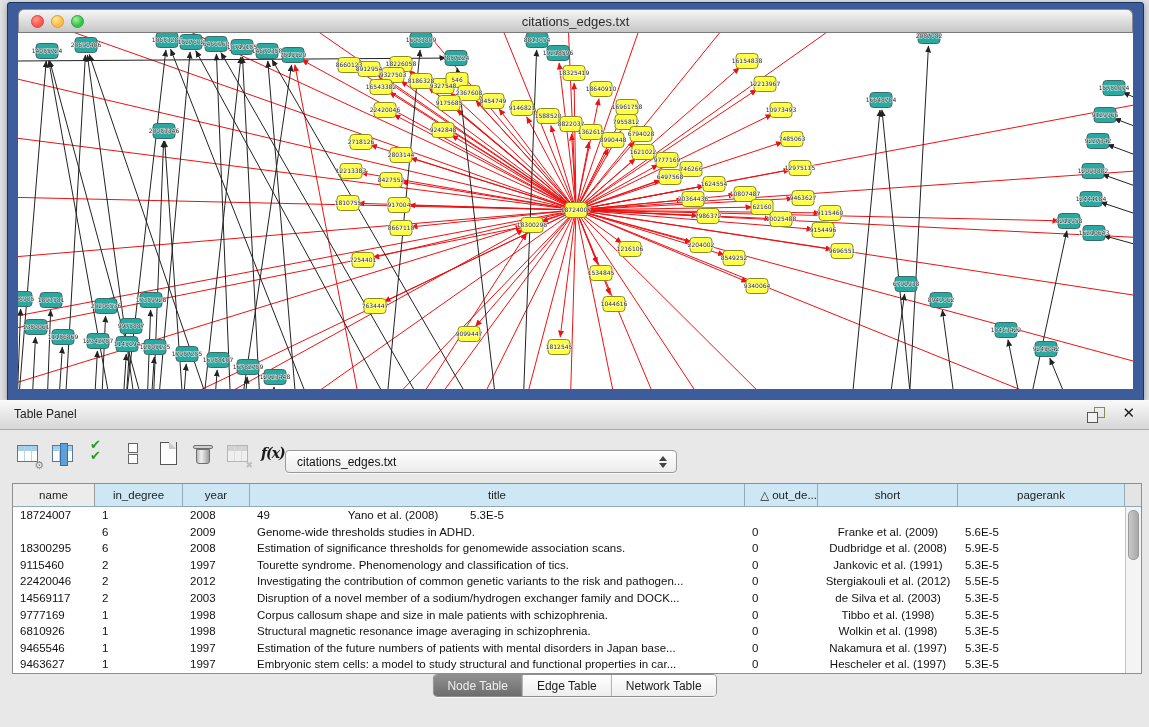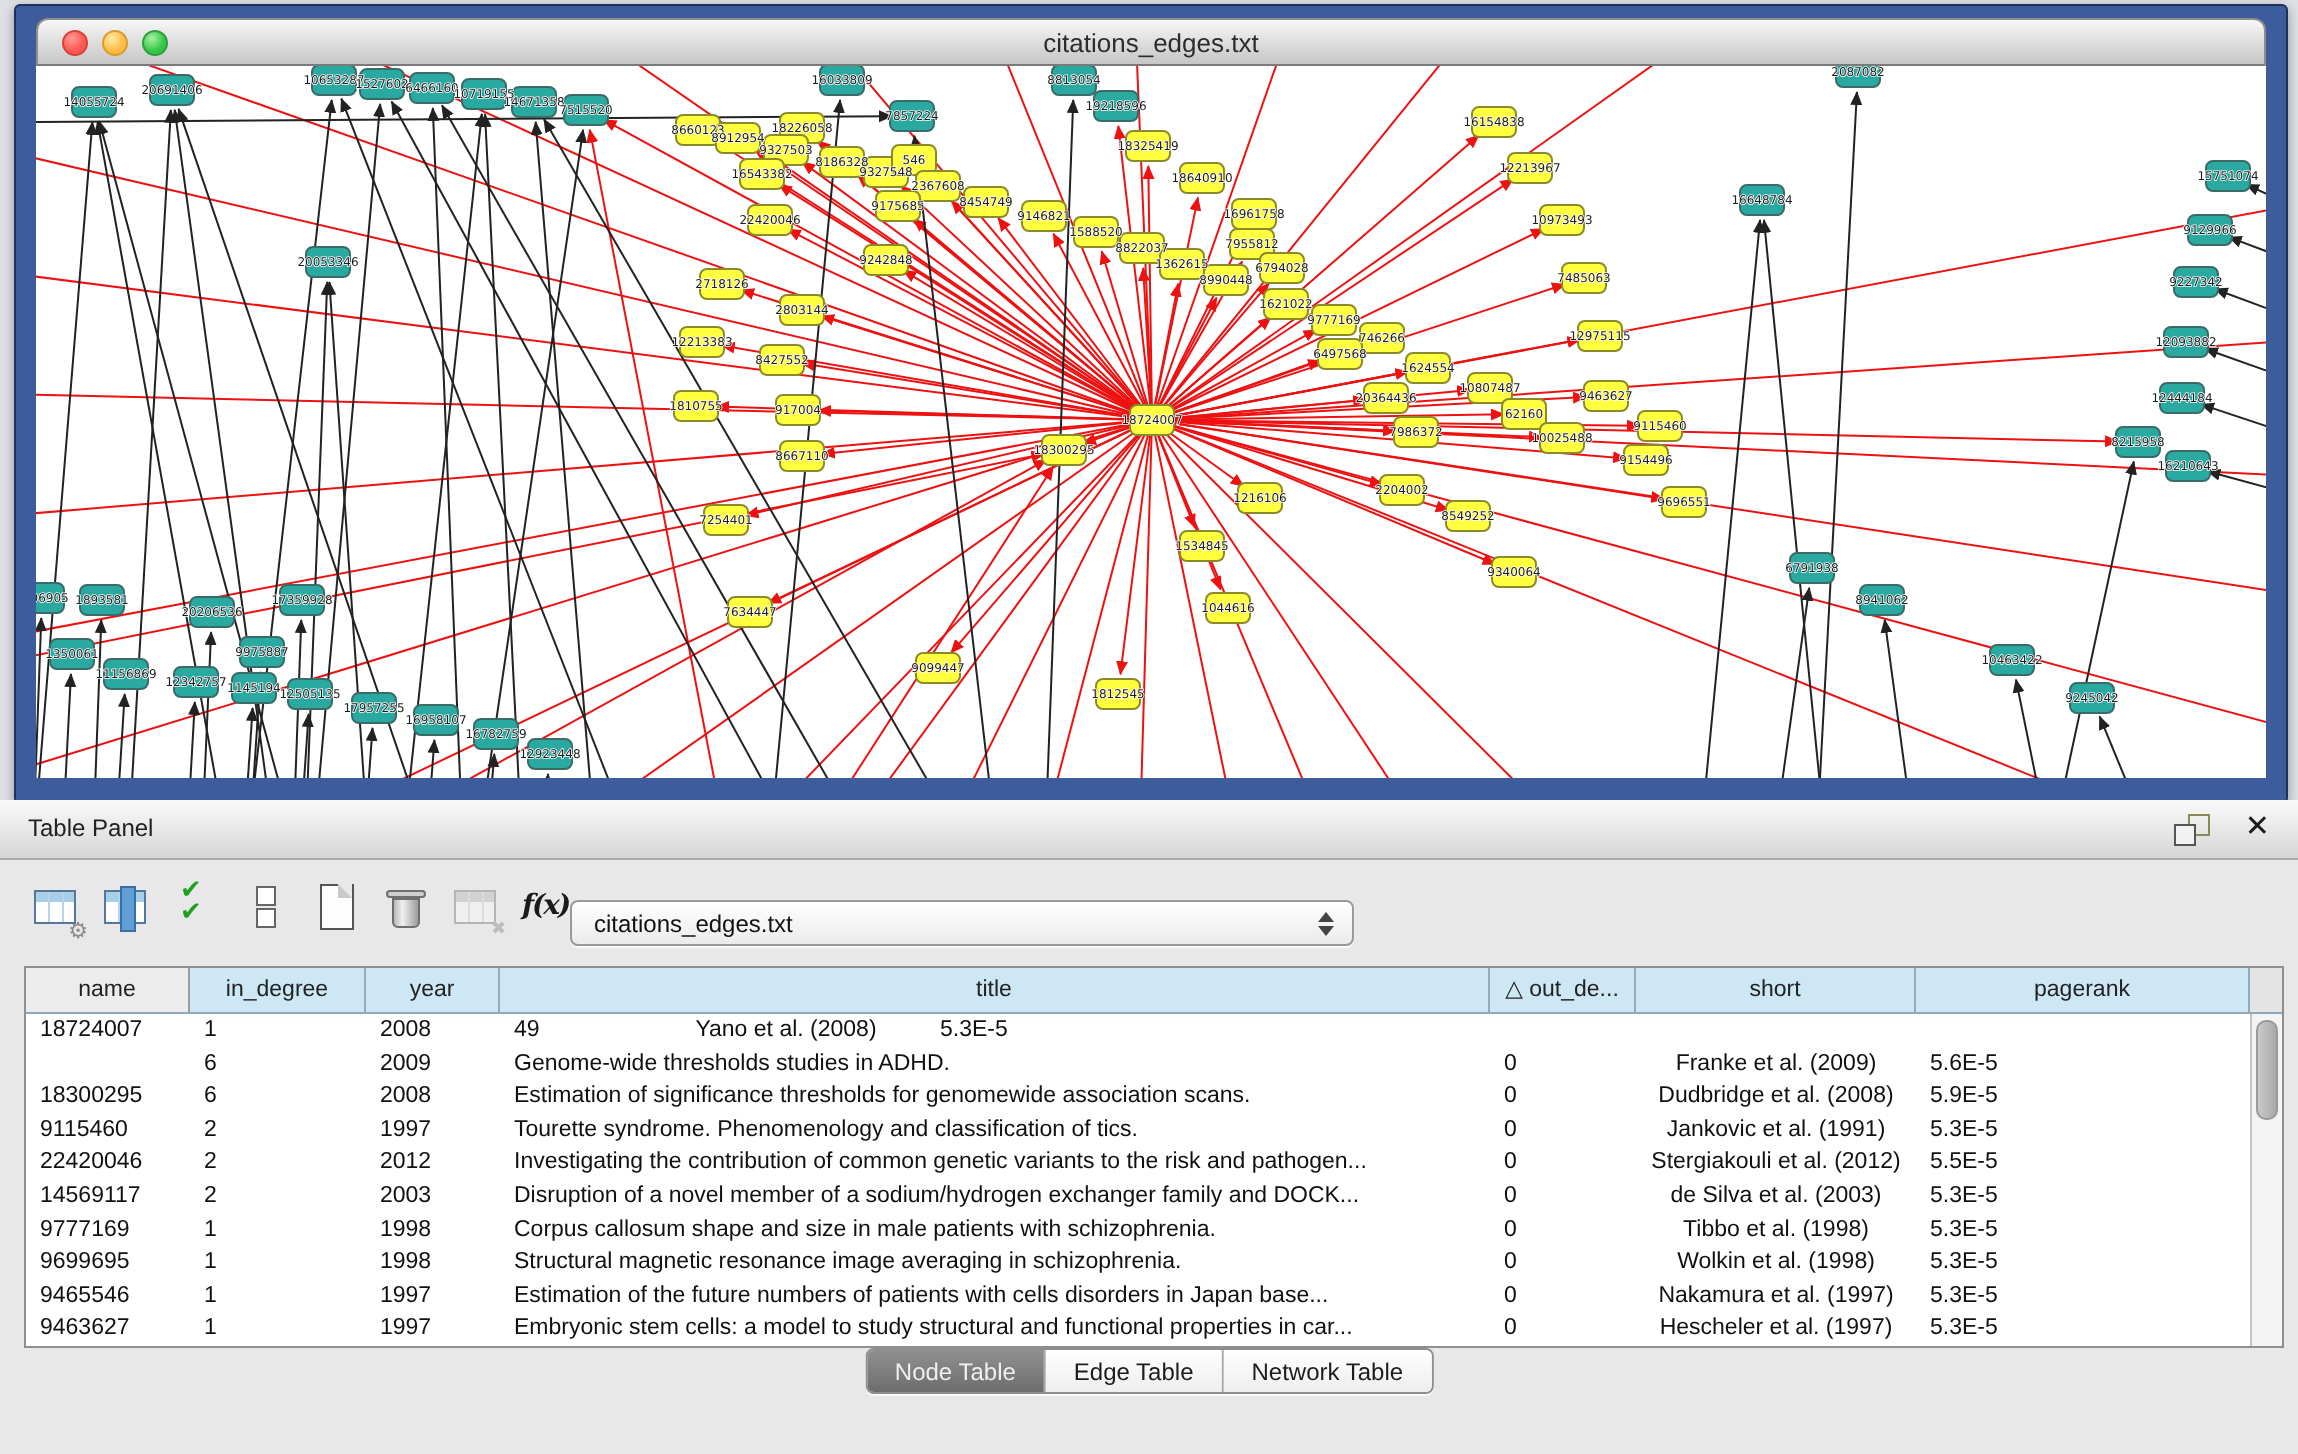--- a/index.html
+++ b/index.html
@@ -505,21 +505,21 @@
       <span class="stepper"></span>
     </div>
   </div>
 
   <div class="table-wrap">
     <div class="thead">
         <span class="th th-plain" style="width: 82px;">name</span>
         <span class="th" style="width: 88px;">in_degree</span>
         <span class="th" style="width: 67px;">year</span>
         <span class="th" style="width: 495px;">title</span>
-        <span class="th" style="width: 73px;">△ out_de...</span>
+        <span class="th" style="width: 73px; text-align: right;">△ out_de...</span>
         <span class="th" style="width: 140px;">short</span>
         <span class="th" style="width: 167px;">pagerank</span>
         <span class="th th-corner"></span>
       </div>
     <div class="tbody">
       <div class="tr">
           <span class="td" style="width: 82px;">18724007</span>
           <span class="td" style="width: 88px;">1</span>
           <span class="td" style="width: 67px;">2008</span>
           <span class="td" style="width: 73px;">49</span>
@@ -574,33 +574,33 @@
         <div class="tr">
           <span class="td" style="width: 82px;">9777169</span>
           <span class="td" style="width: 88px;">1</span>
           <span class="td" style="width: 67px;">1998</span>
           <span class="td" style="width: 495px;">Corpus callosum shape and size in male patients with schizophrenia.</span>
           <span class="td" style="width: 73px;">0</span>
           <span class="td td-center" style="width: 140px;">Tibbo et al. (1998)</span>
           <span class="td" style="width: 167px;">5.3E-5</span>
         </div>
         <div class="tr">
-          <span class="td" style="width: 82px;">9699695</span>
+          <span class="td" style="width: 82px;">6810926</span>
           <span class="td" style="width: 88px;">1</span>
           <span class="td" style="width: 67px;">1998</span>
           <span class="td" style="width: 495px;">Structural magnetic resonance image averaging in schizophrenia.</span>
           <span class="td" style="width: 73px;">0</span>
           <span class="td td-center" style="width: 140px;">Wolkin et al. (1998)</span>
           <span class="td" style="width: 167px;">5.3E-5</span>
         </div>
         <div class="tr">
           <span class="td" style="width: 82px;">9465546</span>
           <span class="td" style="width: 88px;">1</span>
           <span class="td" style="width: 67px;">1997</span>
-          <span class="td" style="width: 495px;">Estimation of the future numbers of patients with cells disorders in Japan base...</span>
+          <span class="td" style="width: 495px;">Estimation of the future numbers of patients with mental disorders in Japan base...</span>
           <span class="td" style="width: 73px;">0</span>
           <span class="td td-center" style="width: 140px;">Nakamura et al. (1997)</span>
           <span class="td" style="width: 167px;">5.3E-5</span>
         </div>
         <div class="tr">
           <span class="td" style="width: 82px;">9463627</span>
           <span class="td" style="width: 88px;">1</span>
           <span class="td" style="width: 67px;">1997</span>
           <span class="td" style="width: 495px;">Embryonic stem cells: a model to study structural and functional properties in car...</span>
           <span class="td" style="width: 73px;">0</span>

